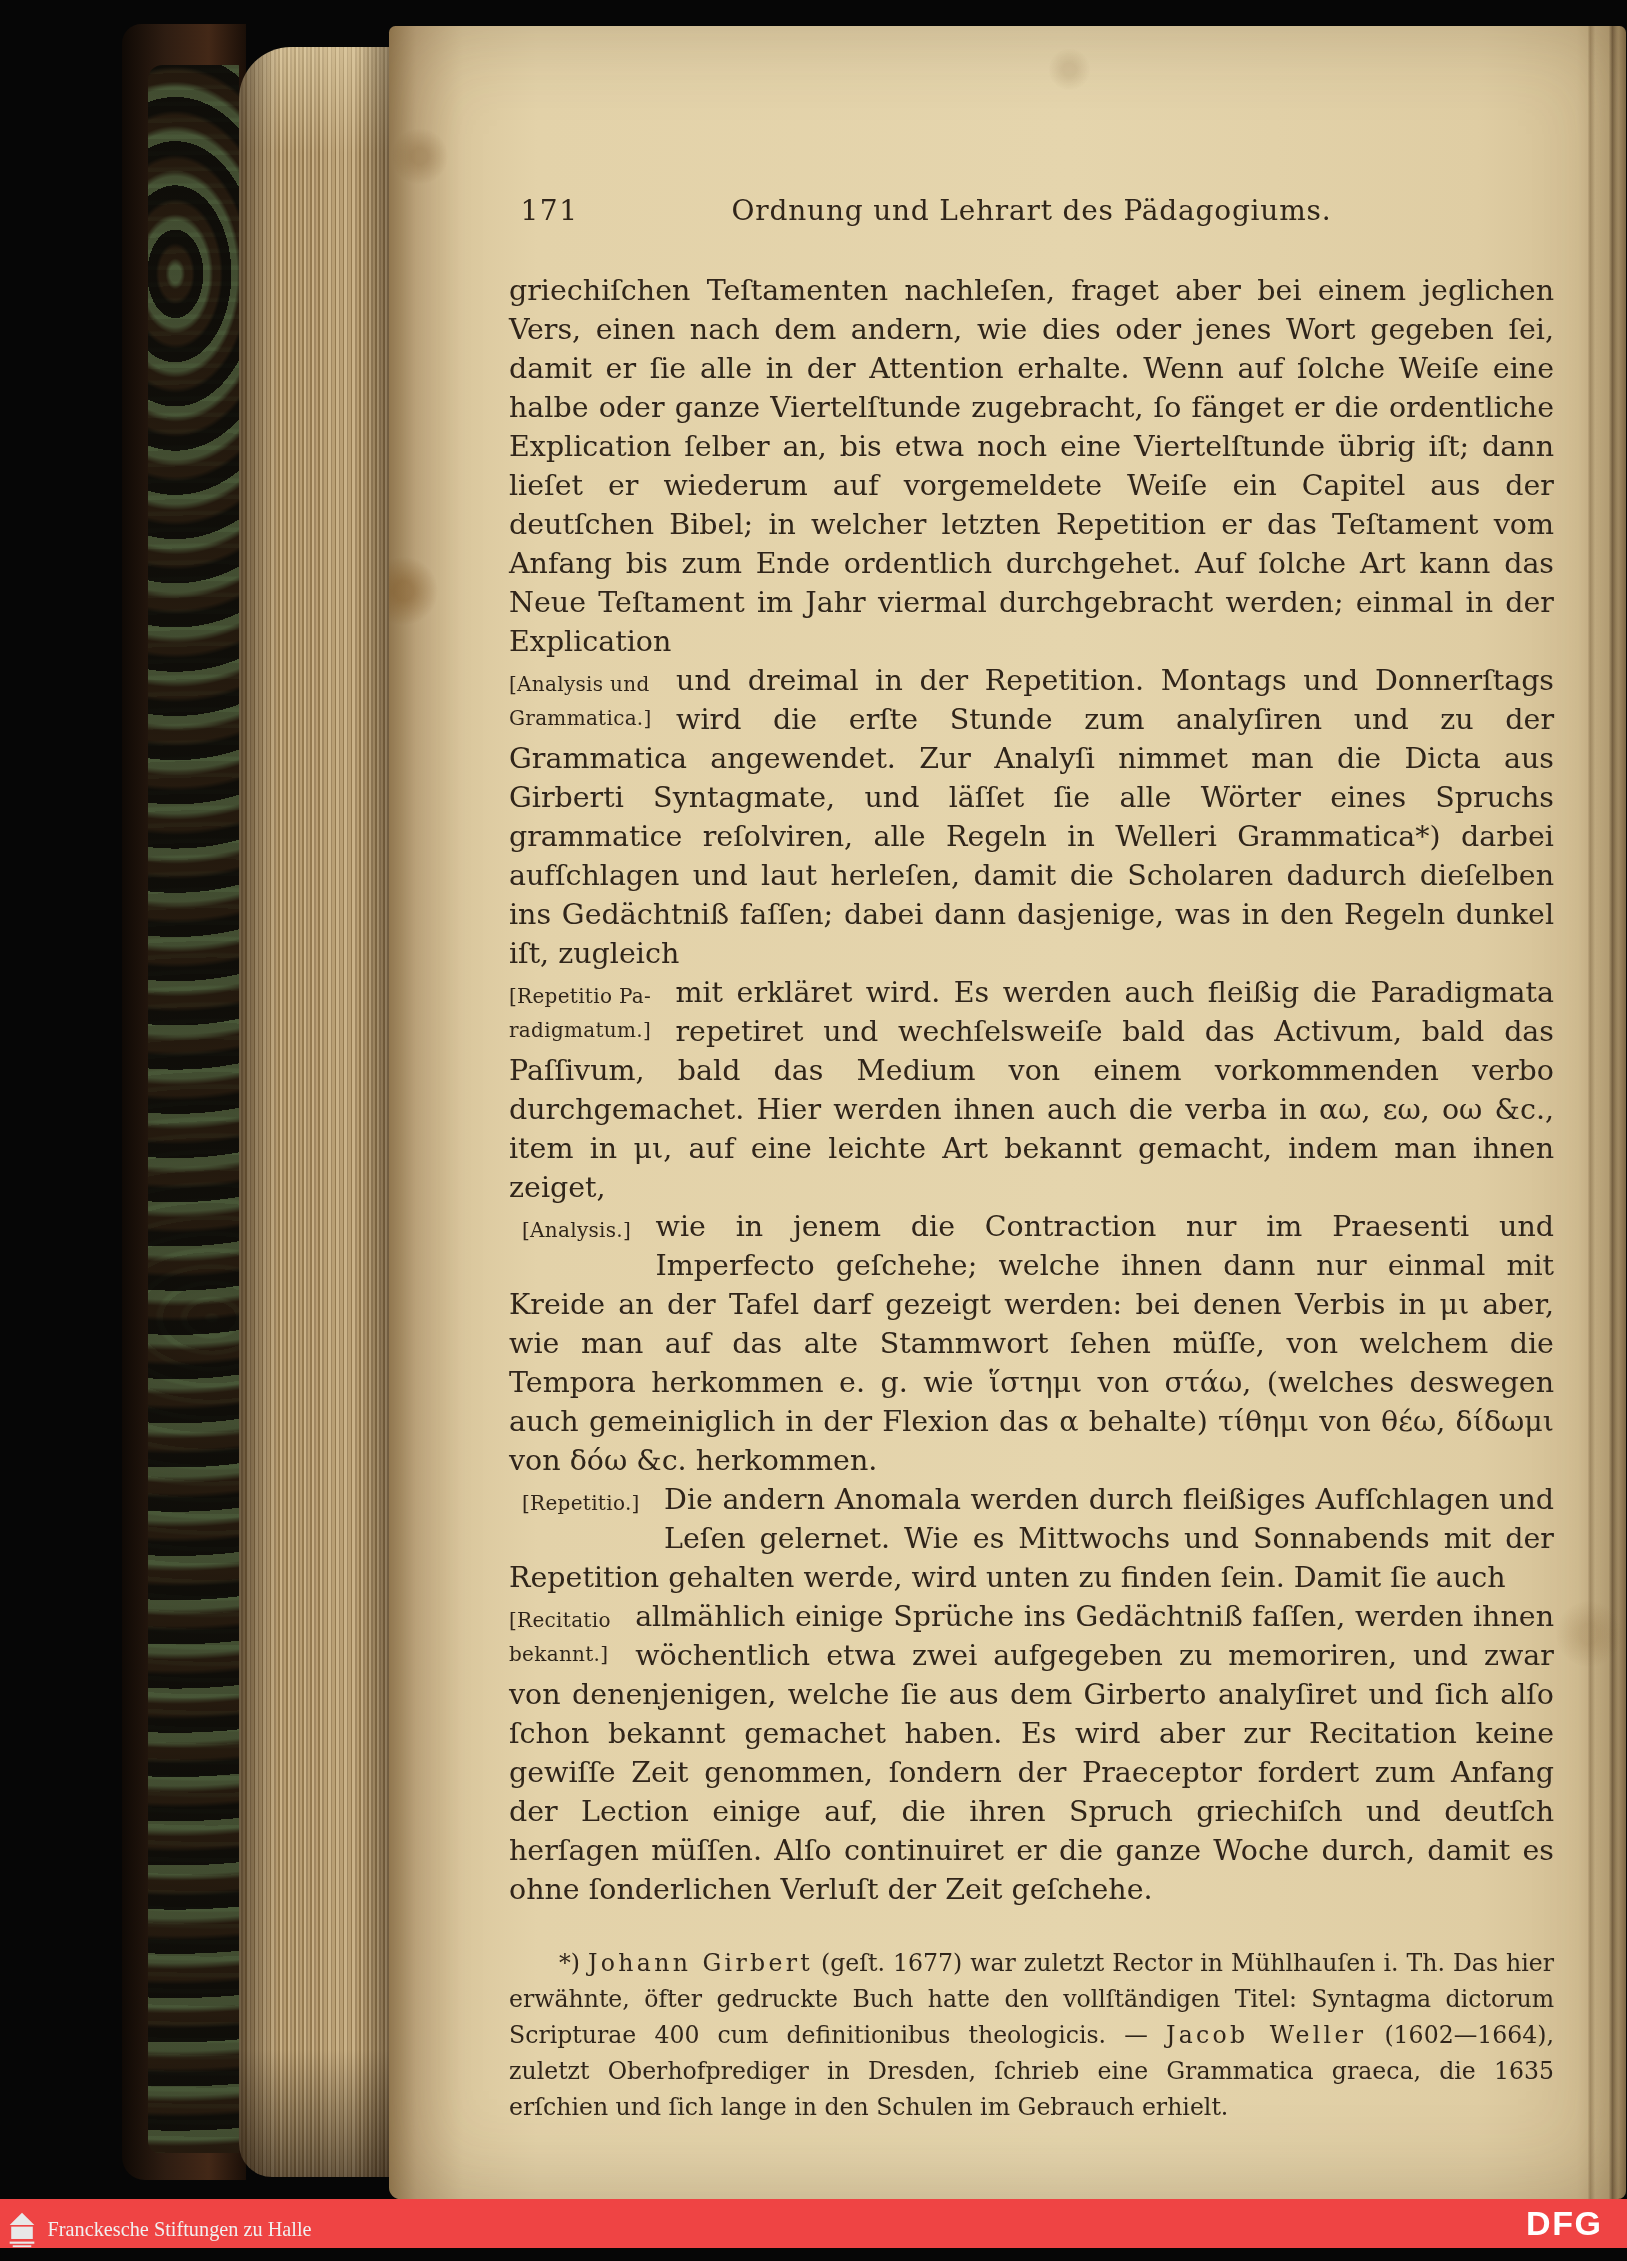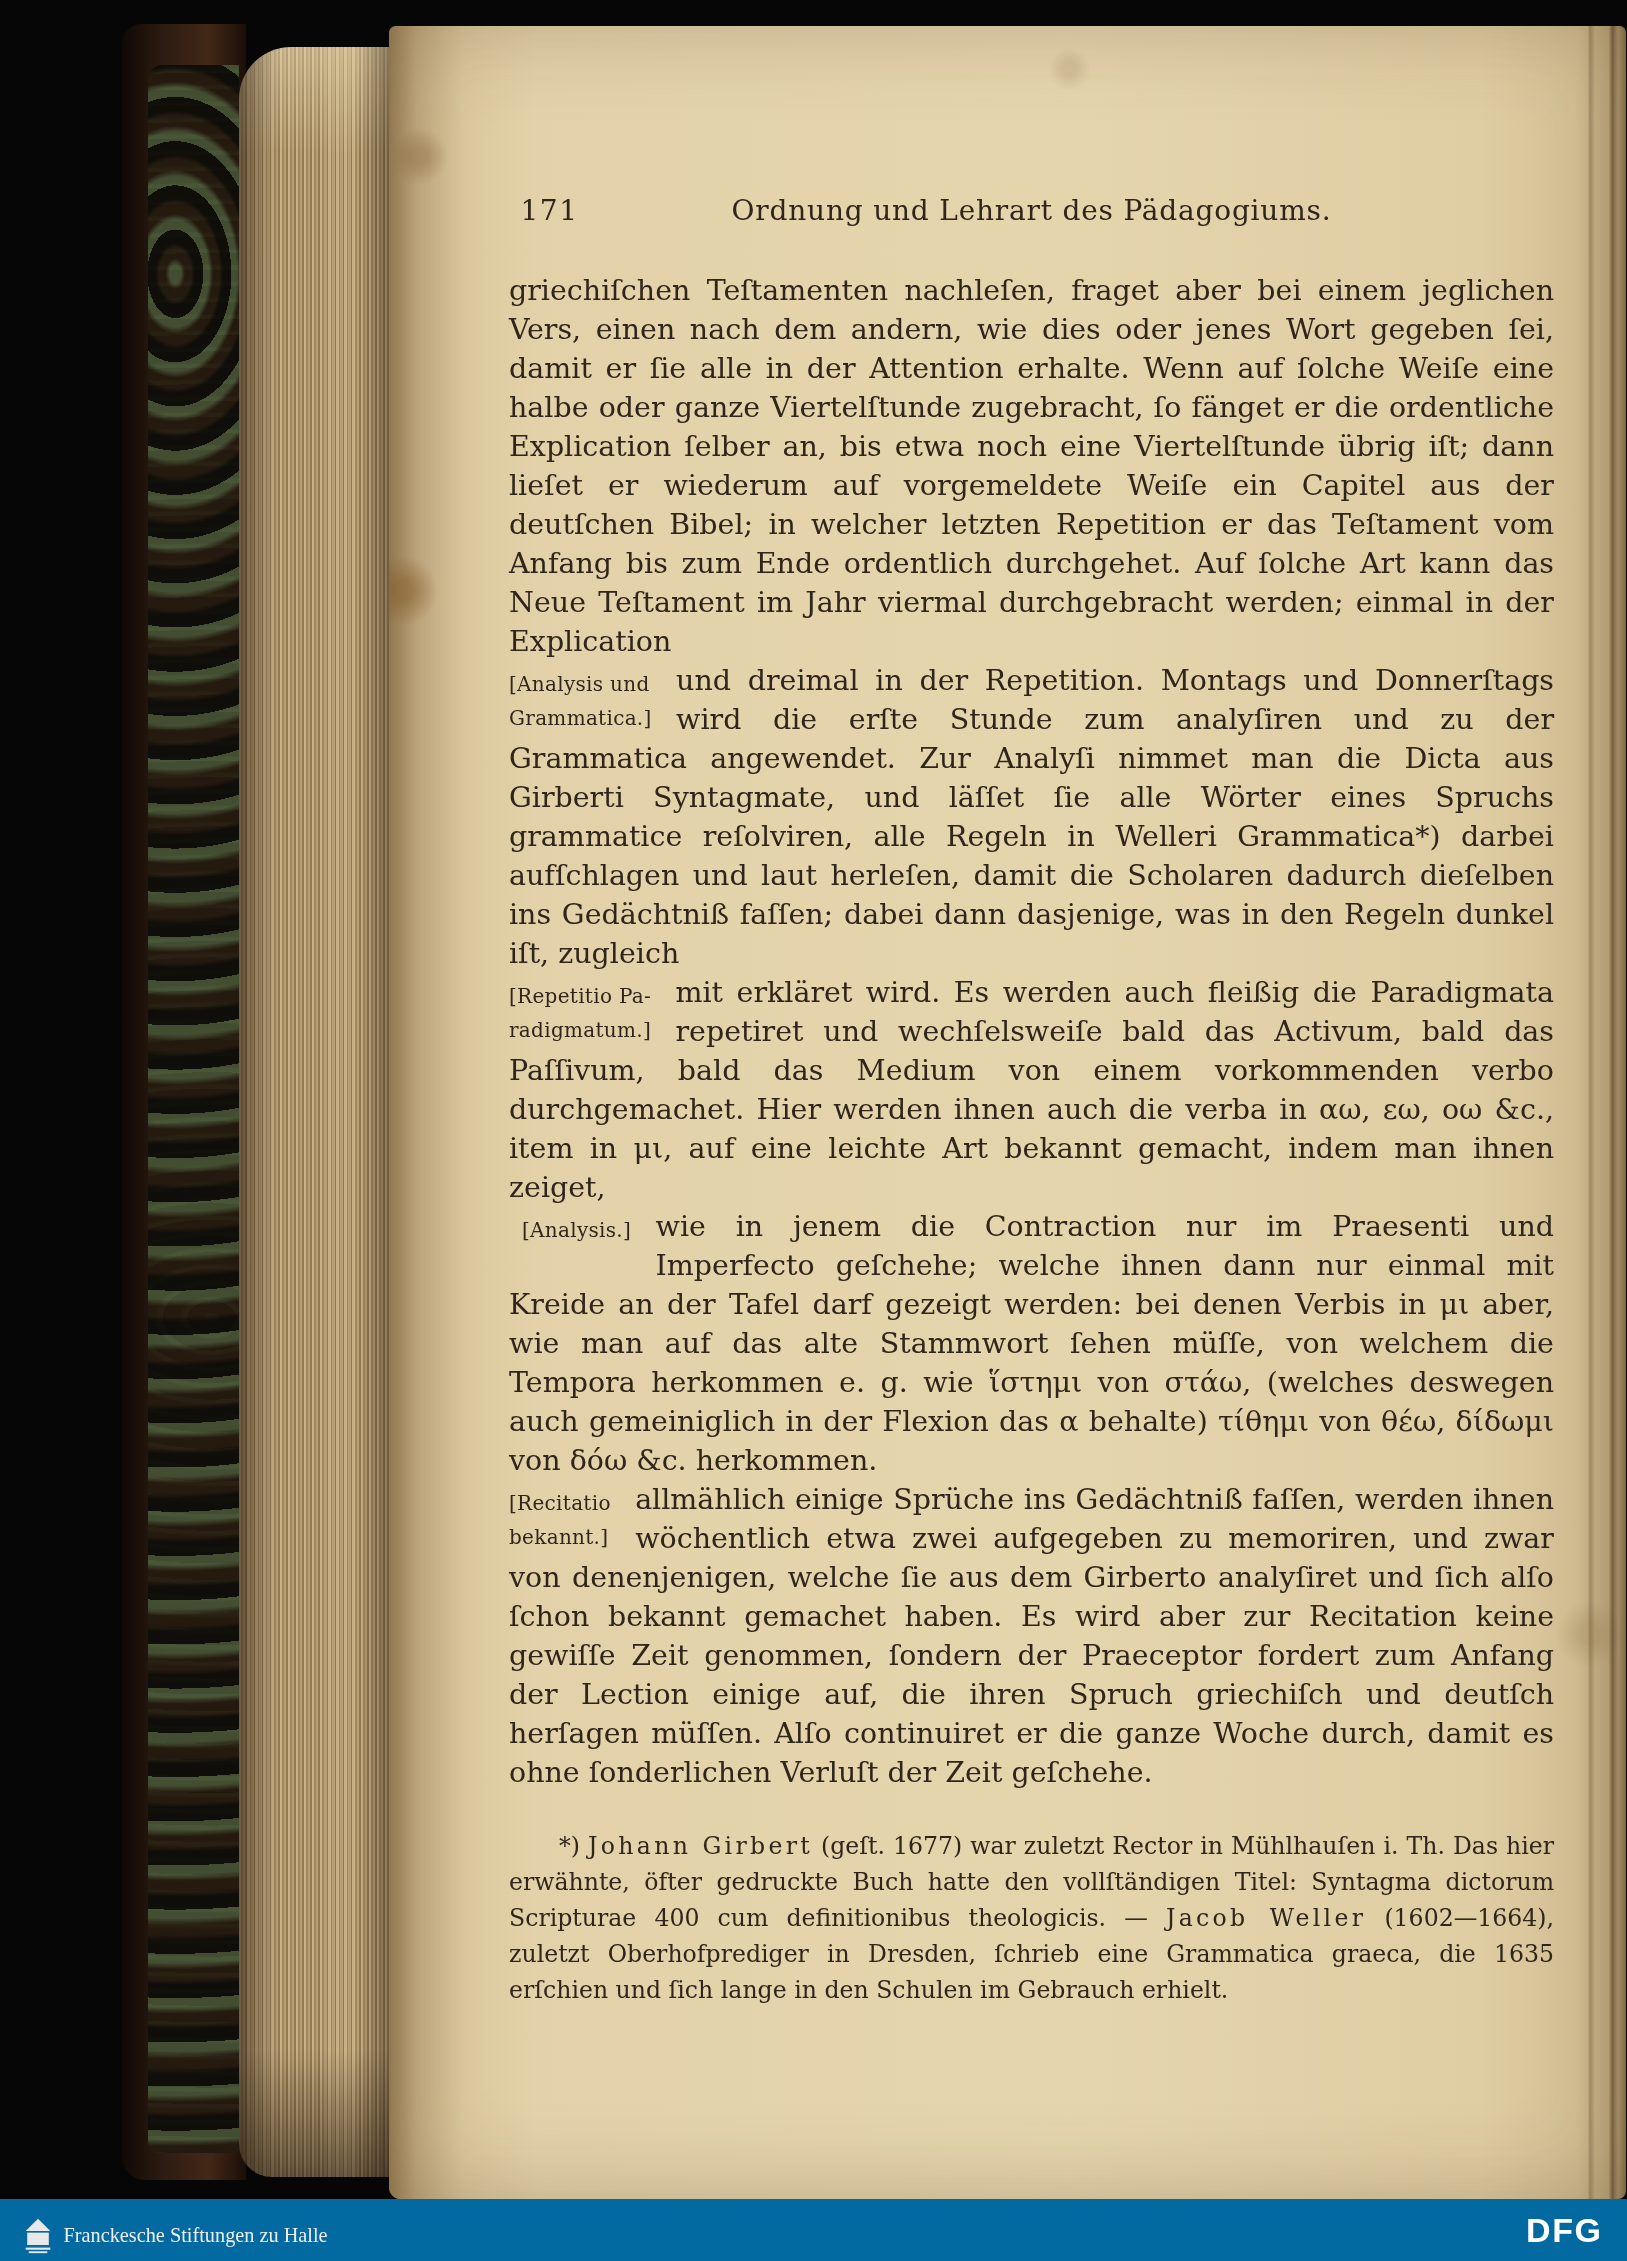--- a/index.html
+++ b/index.html
@@ -75,22 +75,22 @@
 
   .footnote {
     margin-top: 36px;
     font-size: 23.6px; line-height: 36px;
     text-align: justify; text-indent: 50px;
   }
   .sperr { letter-spacing: 3.3px; }
 
   
   .footer-bar {
-    position: absolute; left: 0; top: 2199px; width: 1627px; height: 62px;
-    background: #0369a1; display: flex; align-items: center; color: #e8e8e8; padding-left: 16px;
+    position: absolute; left: 0; top: 2199px; width: 1627px; height: 49px;
+    background: #ef4444; display: flex; align-items: center; color: #e8e8e8;
   }
   .logo-wrap { margin: 13px 0 0 8.1px; display: flex; align-items: center; }
   .libname {
     font-family: "Liberation Serif", serif;
     font-size: 20.3px; margin-left: 11.4px; margin-top: 11.4px; color: #f0f0f0;
   }
   .dfg {
     margin-left: auto; margin-right: 24.4px;
     font-family: "Liberation Sans", sans-serif;
     font-weight: bold; font-size: 34px; letter-spacing: 1.6px; color: #ffffff;
@@ -129,20 +129,24 @@
         <span class="note">[Repetitio Pa-
 radigmatum.]</span>
         <span class="txt">mit erkläret wird. Es werden auch fleißig die Paradigmata repetiret und wechſelsweiſe bald das Activum, bald das Paſſivum, bald das Medium von einem vorkommenden verbo durchgemachet. Hier werden ihnen auch die verba in αω, εω, οω &amp;c., item in μι, auf eine leichte Art bekannt gemacht, indem man ihnen zeiget,</span>
       </div>
 
       <div class="seg">
         <span class="note indent">[Analysis.]</span>
         <span class="txt">wie in jenem die Contraction nur im Praesenti und Imperfecto geſchehe; welche ihnen dann nur einmal mit Kreide an der Tafel darf gezeigt werden: bei denen Verbis in μι aber, wie man auf das alte Stammwort ſehen müſſe, von welchem die Tempora herkommen e. g. wie ἵστημι von στάω, (welches deswegen auch gemeiniglich in der Flexion das α behalte) τίθημι von θέω, δίδωμι von δόω &amp;c. herkommen.</span>
       </div>
 
+      <div class="seg">
+        <span class="note indent">[Repetitio.]</span>
+        <span class="txt">Die andern Anomala werden durch fleißiges Aufſchlagen und Leſen gelernet. Wie es Mittwochs und Sonnabends mit der Repetition gehalten werde, wird unten zu finden ſein. Damit ſie auch</span>
+      </div>
 
       <div class="seg">
         <span class="note">[Recitatio
 bekannt.]</span>
         <span class="txt">allmählich einige Sprüche ins Gedächtniß faſſen, werden ihnen wöchentlich etwa zwei aufgegeben zu memoriren, und zwar von denenjenigen, welche ſie aus dem Girberto analyſiret und ſich alſo ſchon bekannt gemachet haben. Es wird aber zur Recitation keine gewiſſe Zeit genommen, ſondern der Praeceptor fordert zum Anfang der Lection einige auf, die ihren Spruch griechiſch und deutſch herſagen müſſen. Alſo continuiret er die ganze Woche durch, damit es ohne ſonderlichen Verluſt der Zeit geſchehe.</span>
       </div>
 
     </div>
 
     <p class="footnote"><span>*) </span><span class="sperr">Johann Girbert</span><span> (geſt. 1677) war zuletzt Rector in Mühlhauſen i. Th. Das hier erwähnte, öfter gedruckte Buch hatte den vollſtändigen Titel: Syntagma dictorum Scripturae 400 cum definitionibus theologicis. — </span><span class="sperr">Jacob Weller</span><span> (1602—1664), zuletzt Oberhofprediger in Dresden, ſchrieb eine Grammatica graeca, die 1635 erſchien und ſich lange in den Schulen im Gebrauch erhielt.</span></p>

